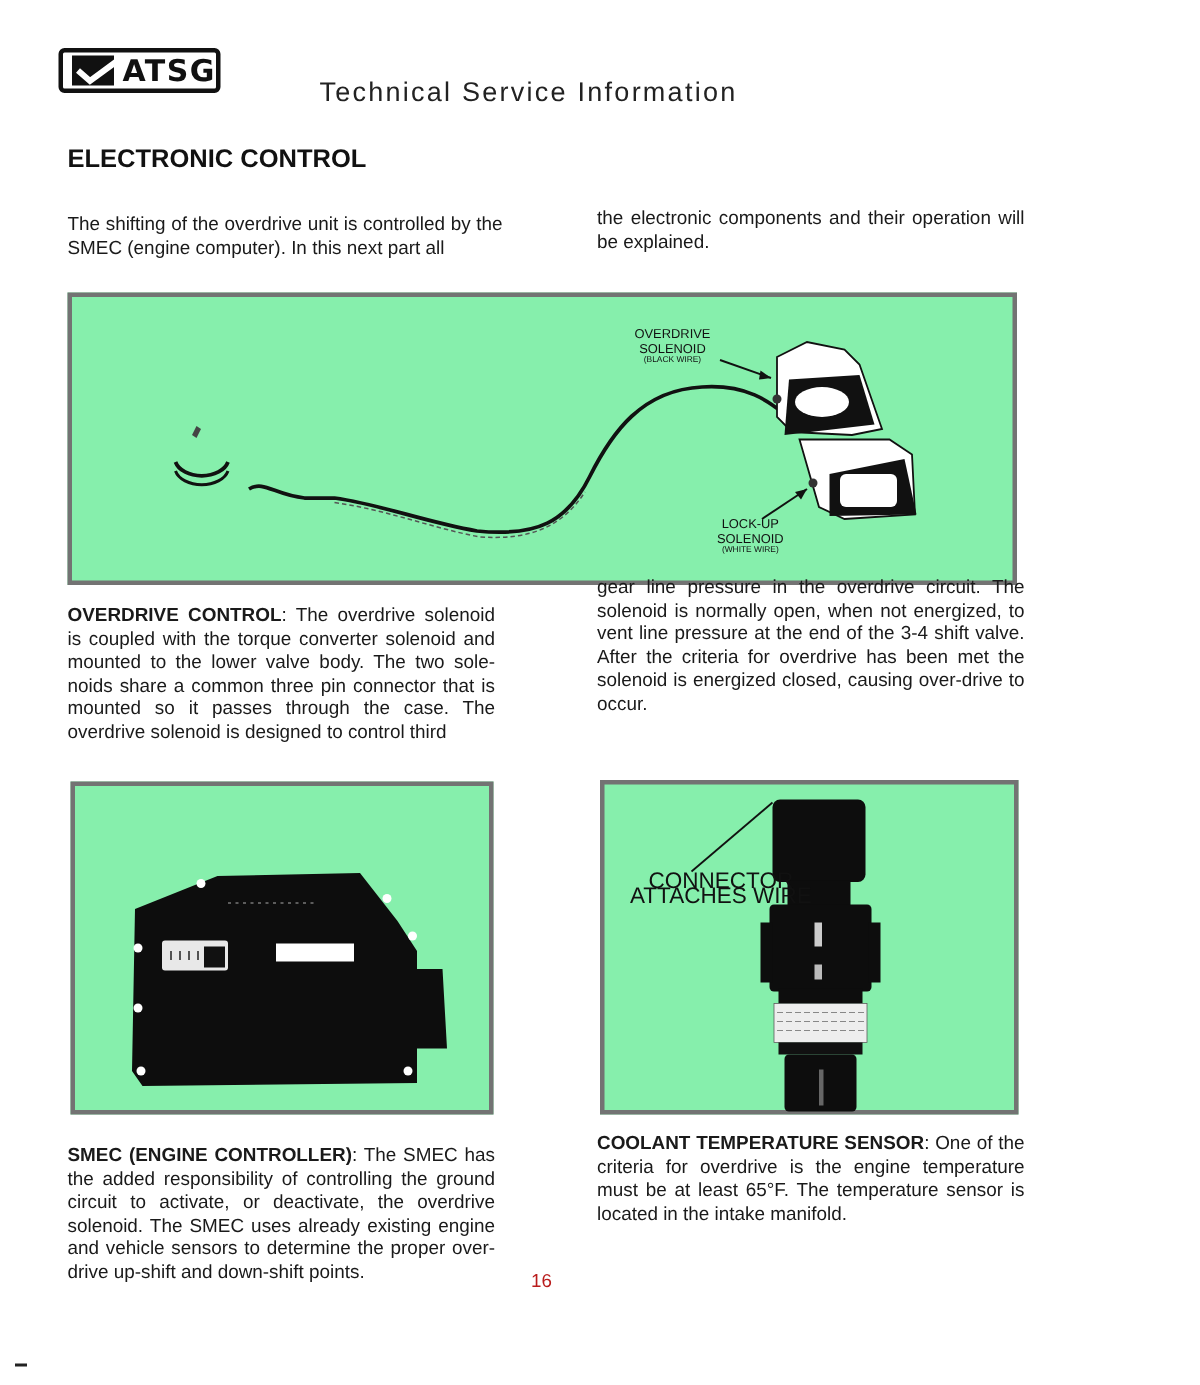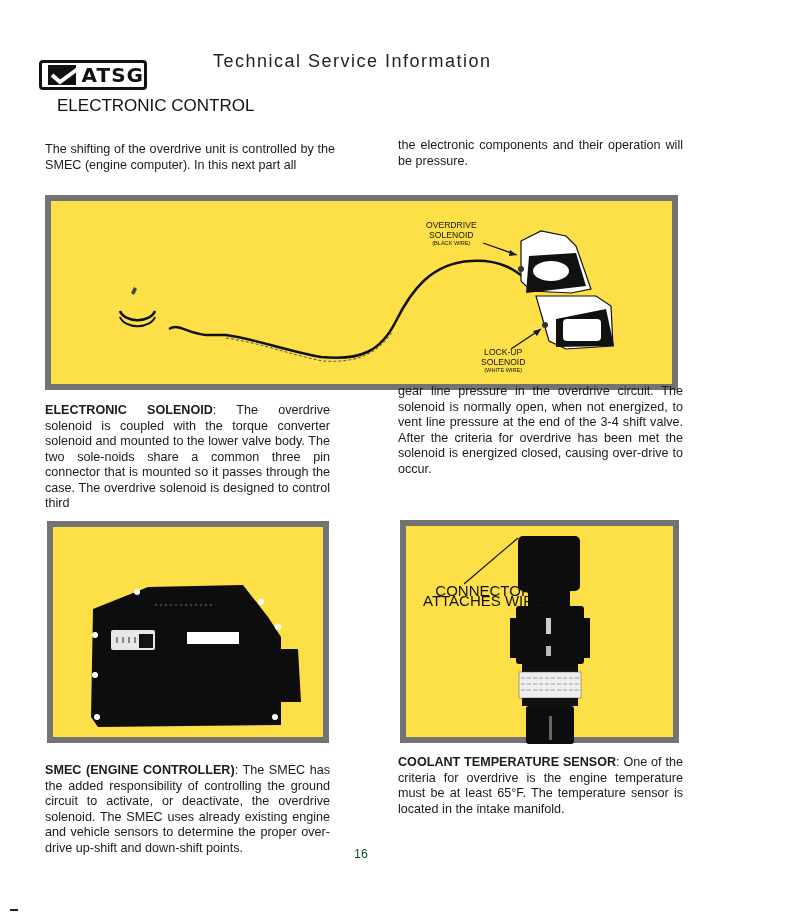--- a/index.html
+++ b/index.html
@@ -1,70 +1,70 @@
 <!DOCTYPE html>
 <html><head>
 <meta charset="utf-8">
 <style>
   html, body { margin:0; padding:0; background:#ffffff; }
   body { width:800px; height:923px; position:relative; overflow:hidden; color:#161616;
          font-family:"Liberation Sans", sans-serif; }
   .abs { position:absolute; }
 
   
-  .logo { left:39px; top:60px; width:108px; height:30px; border:3px solid #111; border-radius:4px;
+  .logo { left:39px; top:32px; width:108px; height:30px; border:3px solid #111; border-radius:4px;
           box-sizing:border-box; display:flex; align-items:center; padding-left:6px;text-align:right; }
   .logo .check { width:34px; height:20px; background:#111; position:relative; }
   .logo .check svg { position:absolute; left:0; top:0; }
   .logo .brand { font-family:"DejaVu Sans", sans-serif; font-weight:bold; font-size:20px;
                  letter-spacing:1px; margin-left:6px; color:#111; }
   .header-title { left:213px; top:51px; font-size:18px; letter-spacing:1.5px; color:#222; }
 
-  .section-title { left:45px; top:96px; font-size:17px; font-weight:normal; line-height:19px; color:#111;margin-left:12px; }
+  .section-title { left:45px; top:96px; font-size:17px; font-weight:bold; line-height:19px; color:#111; }
 
   .para { font-size:12.6px; line-height:15.5px; color:#1a1a1a; text-align:justify; }
   .para b { font-weight:bold; }
   .intro-left { left:45px; top:142px; width:290px; }
   .intro-right { left:398px; top:138px; width:285px; }
 
-  .fig { border:6px solid #737373; box-sizing:border-box; background:#fde047; }
+  .fig { border:3px solid #737373; box-sizing:border-box; background:#86efac; }
   .fig1 { left:45px; top:195px; width:633px; height:195px; }
   .fig2 { left:47px; top:521px; width:282px; height:222px; }
   .fig3 { left:400px; top:520px; width:279px; height:223px; }
 
   .callout { font-size:8.6px; line-height:9.6px; text-align:center; color:#111; }
   .callout small { font-size:5.6px; display:block; line-height:7px; }
 
   .od-left { left:45px; top:403px; width:285px; }
   .od-right { left:398px; top:384px; width:285px; }
   .smec { left:45px; top:763px; width:285px; }
   .cts { left:398px; top:755px; width:285px; }
 
-  .page-num { left:354px; top:847px; font-size:12.5px; color:#14532d; }
+  .page-num { left:354px; top:847px; font-size:12.5px; color:#b91c1c; }
   .dash { left:10px; top:909px; width:8px; height:2px; background:#222; }
 </style>
 </head>
 <body>
 
 <div class="abs logo">
   <span class="check">
     <svg width="34" height="20" viewBox="0 0 34 20">
       <path d="M4 10 L12 17 L31 3" stroke="#fff" stroke-width="4" fill="none"></path>
     </svg>
   </span>
   <span class="brand">ATSG</span>
 </div>
 <div class="abs header-title">Technical Service Information</div>
 
 <div class="abs section-title">
   <div>ELECTRONIC CONTROL</div>
 </div>
 
 <div class="abs para intro-left">The shifting of the overdrive unit is controlled by the SMEC (engine computer). In this next part all</div>
-<div class="abs para intro-right">the electronic components and their operation will be pressure.</div>
+<div class="abs para intro-right">the electronic components and their operation will be explained.</div>
 
 <div class="abs fig fig1">
   <svg width="631" height="193" viewBox="0 0 631 193">
 
     <g>
       <path d="M69 110 A18 12 0 0 0 104 110" stroke="#111" stroke-width="2.5" fill="none"></path>
       <path d="M69 116 A18 12 0 0 0 104 116" stroke="#111" stroke-width="2" fill="none"></path>
       <path d="M80 92 l3 -6 l3 2 l-3 6 z" fill="#444"></path>
     </g>
 
@@ -96,21 +96,21 @@
     <div>SOLENOID</div>
     <small>(BLACK WIRE)</small>
   </div>
   <div class="abs callout" style="left:430px; top:147px;">
     <div>LOCK-UP</div>
     <div>SOLENOID</div>
     <small>(WHITE WIRE)</small>
   </div>
 </div>
 
-<div class="abs para od-left"><b>ELECTRONIC SOLENOID</b><span>: The overdrive solenoid is coupled with the torque converter solenoid and mounted to the lower valve body. The two sole-noids share a common three pin connector that is mounted so it passes through the case. The overdrive solenoid is designed to control third</span></div>
+<div class="abs para od-left"><b>OVERDRIVE CONTROL</b><span>: The overdrive solenoid is coupled with the torque converter solenoid and mounted to the lower valve body. The two sole-noids share a common three pin connector that is mounted so it passes through the case. The overdrive solenoid is designed to control third</span></div>
 <div class="abs para od-right">gear line pressure in the overdrive circuit. The solenoid is normally open, when not energized, to vent line pressure at the end of the 3-4 shift valve. After the criteria for overdrive has been met the solenoid is energized closed, causing over-drive to occur.</div>
 
 <div class="abs fig fig2">
   <svg width="280" height="220" viewBox="0 0 280 220">
     <path d="M40 82 L95 60 L190 58 L215 90 L228 110 L228 122 L245 122 L248 175 L228 175 L228 198 L45 200 L38 190 Z" fill="#0d0d0d"></path>
     <g fill="#fff">
       <circle cx="84" cy="65" r="3"></circle>
       <circle cx="208" cy="75" r="3"></circle>
       <circle cx="225" cy="100" r="3"></circle>
       <circle cx="42" cy="108" r="3"></circle>

